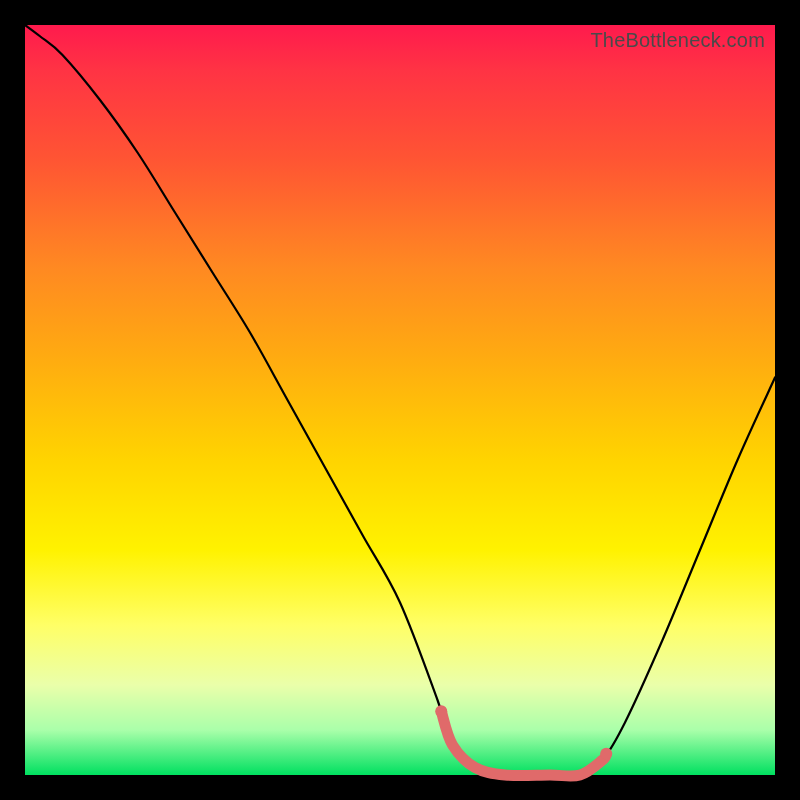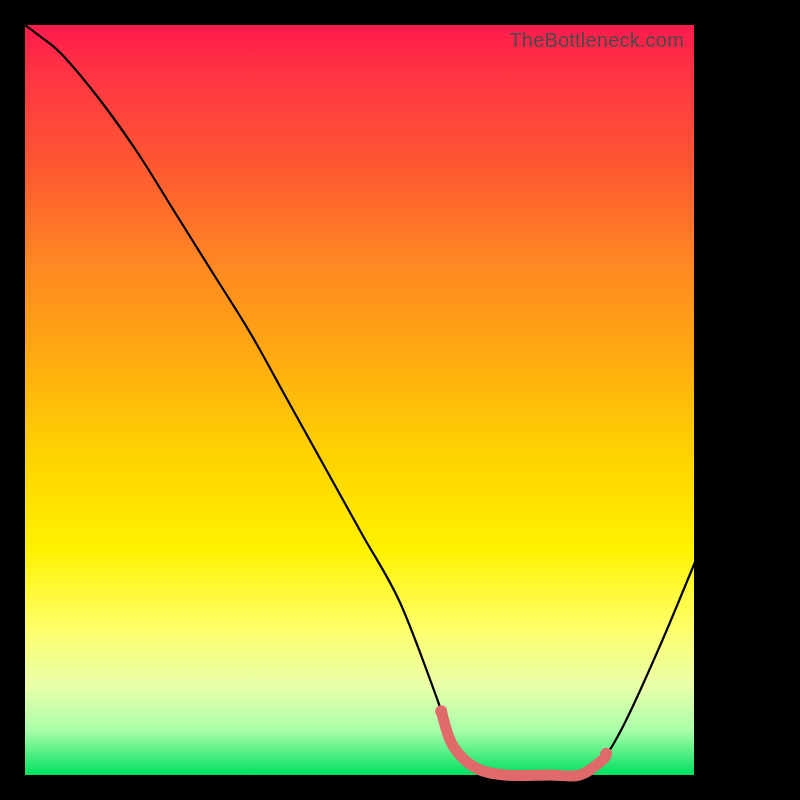--- a/index.html
+++ b/index.html
@@ -14,21 +14,21 @@
   .frame {
     position: relative;
     width: 800px;
     height: 800px;
     background: #000;
   }
   .plot-area {
     position: absolute;
     left: 25px;
     top: 25px;
-    width: 669px;
+    width: 750px;
     height: 750px;
     background: linear-gradient(to bottom,
       #ff1a4d 0%,
       #ff3344 6%,
       #ff5533 18%,
       #ff8822 32%,
       #ffaa11 44%,
       #ffd400 58%,
       #fff200 70%,
       #ffff66 80%,

